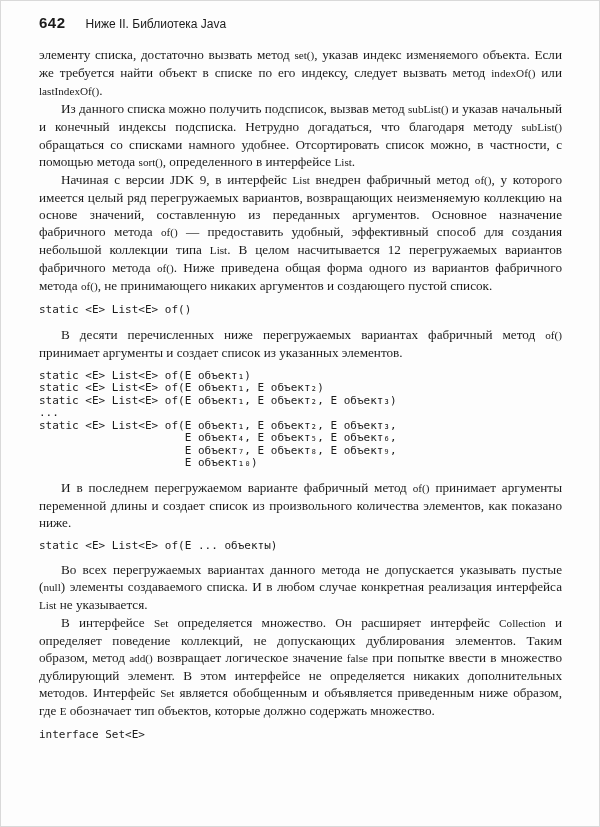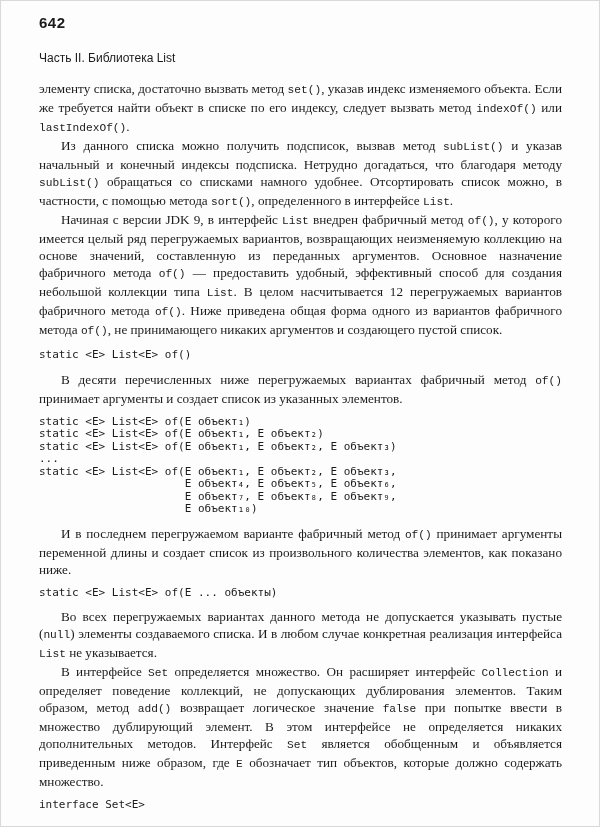--- a/index.html
+++ b/index.html
@@ -13,35 +13,34 @@
     padding: 13px 37px 0 38px;
     overflow: hidden;
     color: #1b1b1b;
   }
   .runhead {
     display: flex;
     align-items: baseline;
     gap: 20px;
     font-family: "Liberation Sans", sans-serif;
     margin-bottom: 15px;
-    flex-direction: column;
   }
   .pagenum { font-weight: bold; font-size: 15px; letter-spacing: 0.5px; }
   .headtitle { font-size: 12px; }
   .content { text-align: justify; }
   .para {
     font-family: "Liberation Serif", serif;
     font-size: 13.2px;
     line-height: 17px;
     text-align: justify;
     hyphens: auto;
   }
   .para.indent { text-indent: 22px; }
   .code {
-    font-family: Liberation Mono, monospace;
+    font-family: Liberation Serif, serif;
     font-size: 11.2px;
     white-space: nowrap;
   }
   .codeblock {
     font-family: "DejaVu Sans Mono", monospace;
     font-size: 11px;
     line-height: 12.5px;
     margin: 9px 0 9px 0;
     white-space: pre;
     text-align: left;
@@ -59,21 +58,21 @@
     font-weight: bold;
     font-size: 19px;
   }
 </style>
 </head>
 <body>
 
 <div class="page">
   <div class="runhead">
     <span class="pagenum">642</span>
-    <span class="headtitle">Часть II. Библиотека List</span>
+    <span class="headtitle">Ниже II. Библиотека Java</span>
   </div>
   <div class="content">
       <p class="para"><span class="body">элементу списка, достаточно вызвать метод </span><span class="code">set()</span><span class="body">, указав индекс изменяемого объекта. Если же требуется найти объект в списке по его индексу, следует вызвать метод </span><span class="code">indexOf()</span><span class="body"> или </span><span class="code">lastIndexOf()</span><span class="body">.</span></p>
       <p class="para indent"><span class="body">Из данного списка можно получить подсписок, вызвав метод </span><span class="code">subList()</span><span class="body"> и указав начальный и конечный индексы подсписка. Нетрудно догадаться, что благодаря методу </span><span class="code">subList()</span><span class="body"> обращаться со списками намного удобнее. Отсортировать список можно, в частности, с помощью метода </span><span class="code">sort()</span><span class="body">, определенного в интерфейсе </span><span class="code">List</span><span class="body">.</span></p>
       <p class="para indent"><span class="body">Начиная с версии JDK 9, в интерфейс </span><span class="code">List</span><span class="body"> внедрен фабричный метод </span><span class="code">of()</span><span class="body">, у которого имеется целый ряд перегружаемых вариантов, возвращающих неизменяемую коллекцию на основе значений, составленную из переданных аргументов. Основное назначение фабричного метода </span><span class="code">of()</span><span class="body"> — предоставить удобный, эффективный способ для создания небольшой коллекции типа </span><span class="code">List</span><span class="body">. В целом насчитывается 12 перегружаемых вариантов фабричного метода </span><span class="code">of()</span><span class="body">. Ниже приведена общая форма одного из вариантов фабричного метода </span><span class="code">of()</span><span class="body">, не принимающего никаких аргументов и создающего пустой список.</span></p>
       <pre class="codeblock">static &lt;E&gt; List&lt;E&gt; of()</pre>
       <p class="para indent"><span class="body">В десяти перечисленных ниже перегружаемых вариантах фабричный метод </span><span class="code">of()</span><span class="body"> принимает аргументы и создает список из указанных элементов.</span></p>
       <pre class="codeblock">static &lt;E&gt; List&lt;E&gt; of(E объект₁)
 static &lt;E&gt; List&lt;E&gt; of(E объект₁, E объект₂)
 static &lt;E&gt; List&lt;E&gt; of(E объект₁, E объект₂, E объект₃)

